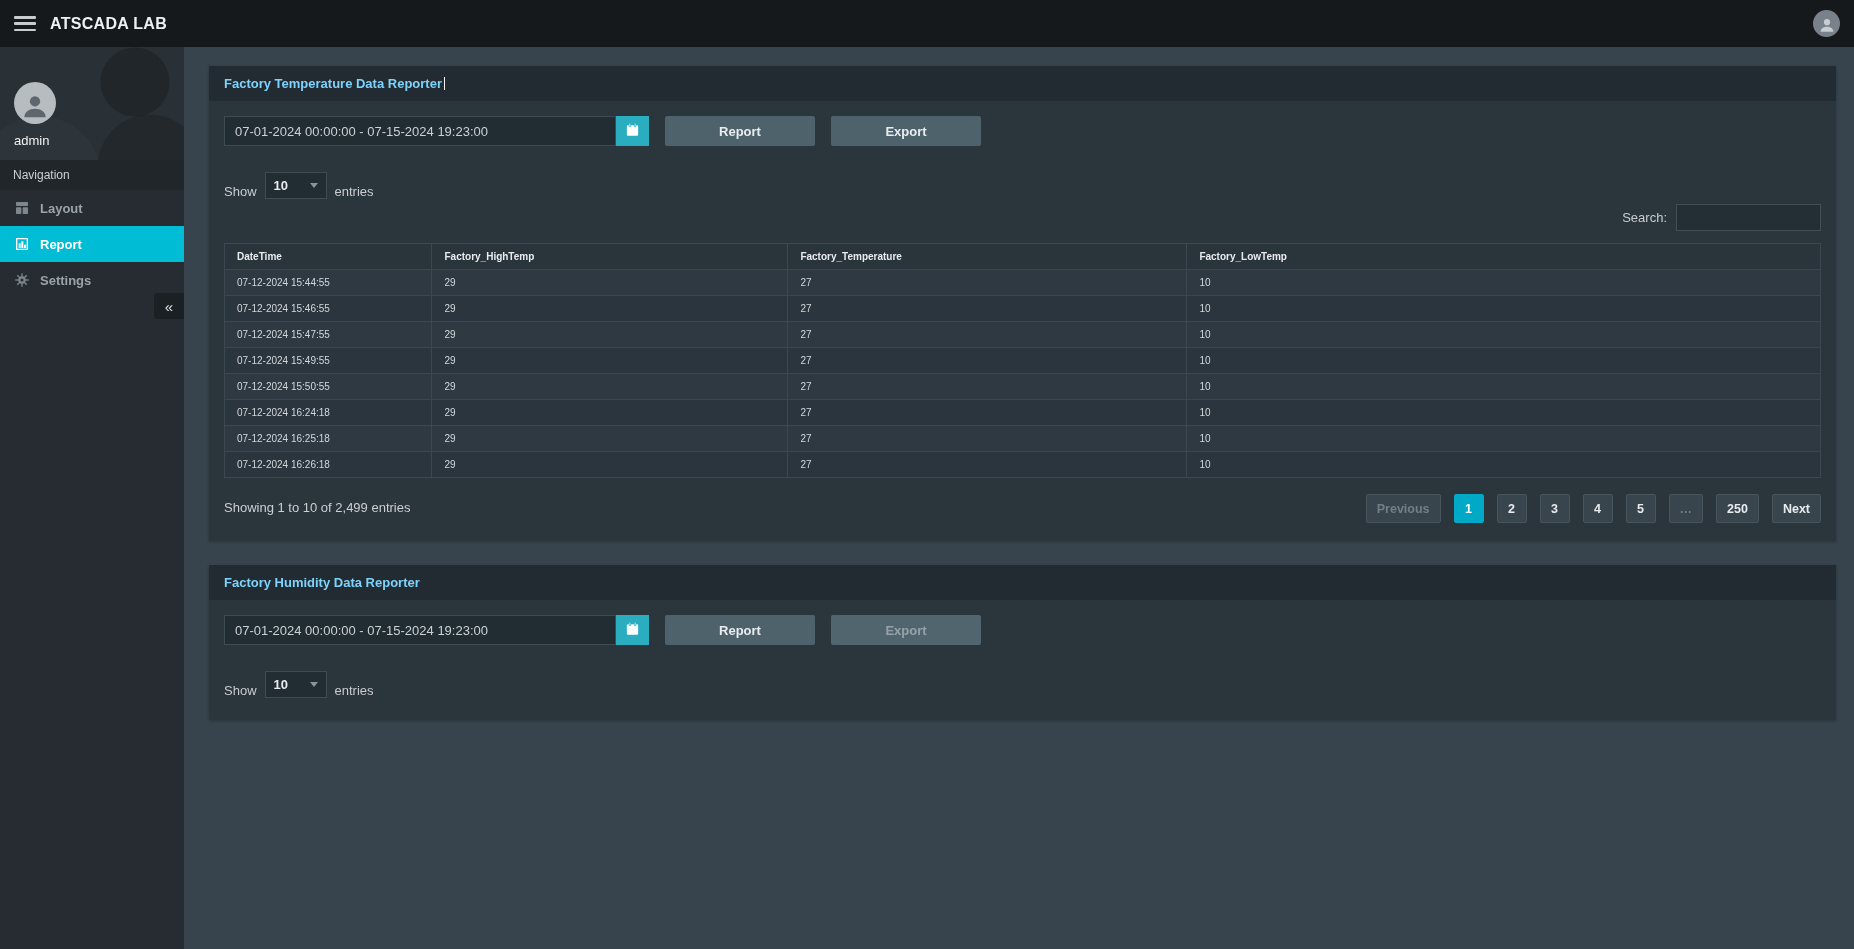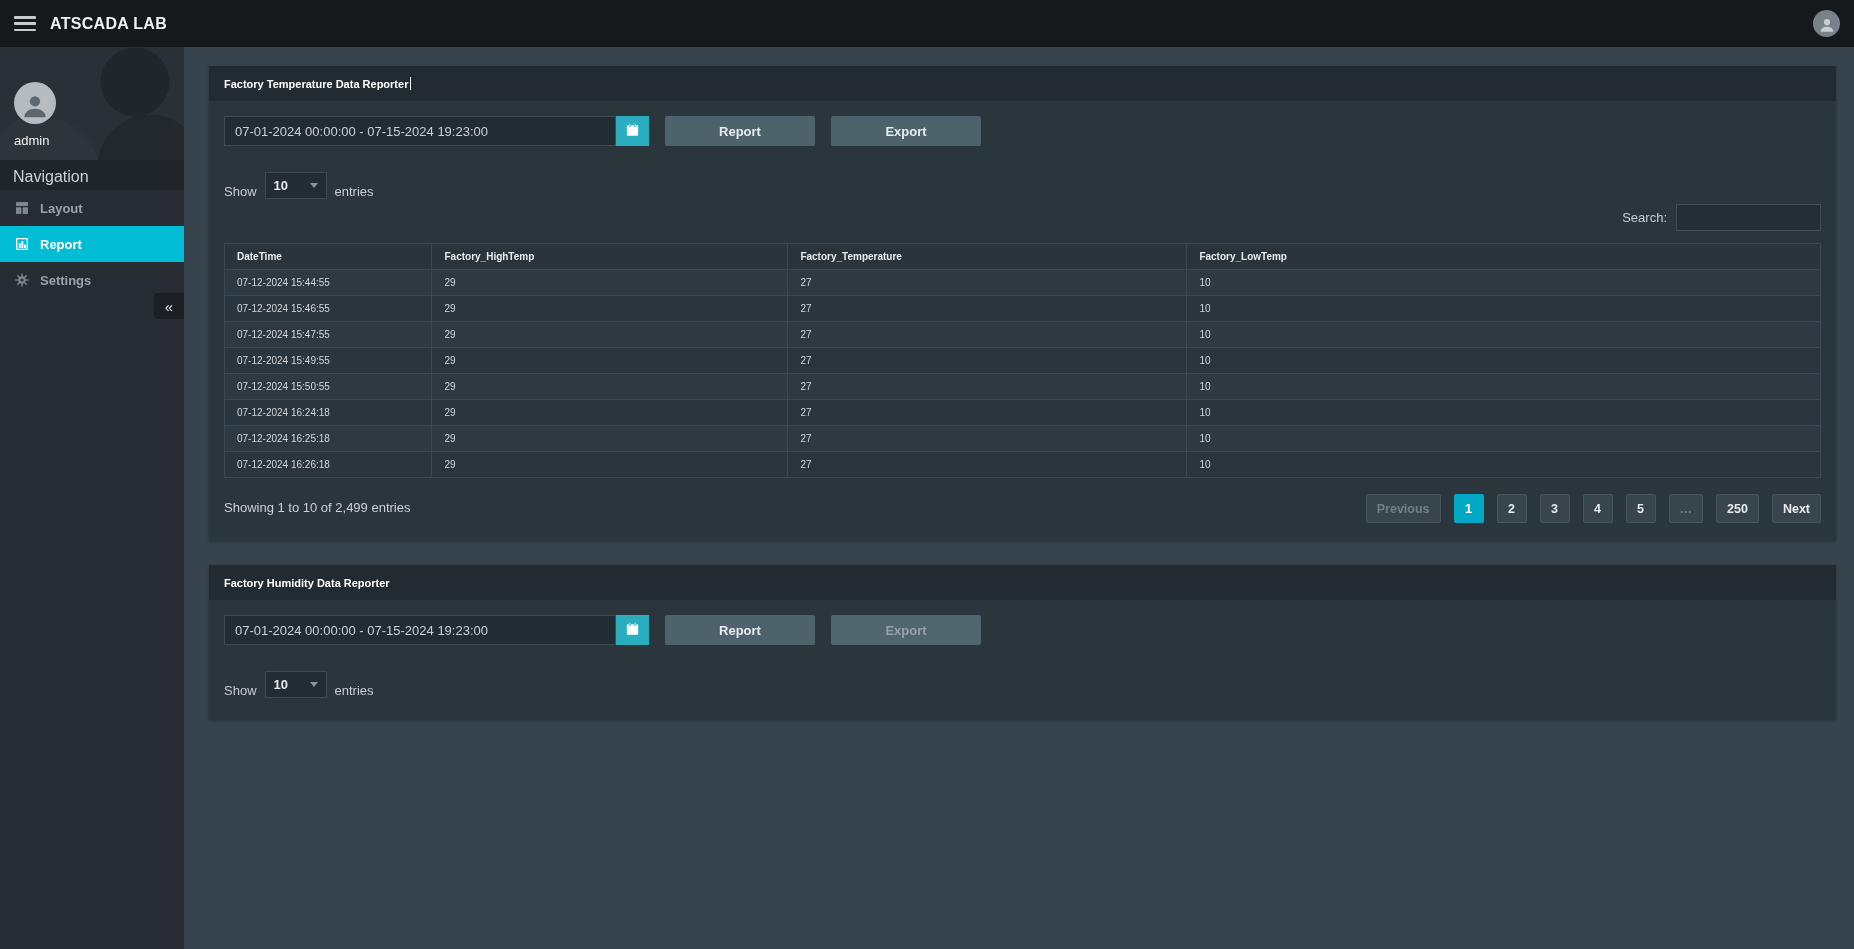--- a/index.html
+++ b/index.html
@@ -35,21 +35,21 @@
       radial-gradient(circle at 135px 35px, rgba(0,0,0,0.22) 0 34px, rgba(0,0,0,0) 35px),
       radial-gradient(circle at 150px 120px, rgba(0,0,0,0.18) 0 52px, rgba(0,0,0,0) 53px),
       radial-gradient(circle at 40px 130px, rgba(255,255,255,0.02) 0 60px, rgba(0,0,0,0) 61px),
       #2a3136;
     height: 113px;
   }
   .avatar-lg { width: 42px; height: 42px; border-radius: 50%; background: #b6bcc0; display: flex; align-items: center; justify-content: center; overflow: hidden; }
   .avatar-lg svg { width: 30px; height: 30px; fill: #5e676d; margin-top: 6px; }
   .user-name { margin-top: 9px; color: #f0f2f3; font-size: 13px; }
   .nav-section-label {
-    background: #20262a; color: #cdd1d4; font-size: 16px;
+    background: #20262a; color: #cdd1d4; font-size: 12px;
     padding: 8px 13px; height: 30px;
   }
   .nav-item {
     height: 36px; display: flex; align-items: center; gap: 10px;
     padding: 0 13px; color: #9aa3aa; font-size: 13px; font-weight: bold; cursor: pointer;
   }
   .nav-item .nav-icon { width: 17px; height: 17px; display: flex; align-items: center; justify-content: center; }
   .nav-item svg { width: 16px; height: 16px; fill: #7e878e; }
   .nav-item.active { background: #00bcd4; color: #ffffff; }
   .nav-item.active svg { fill: #ffffff; }
@@ -57,21 +57,21 @@
     position: absolute; right: 0; top: 246px; width: 30px; height: 26px;
     background: #1a2024; border: none; color: #dde1e3; font-size: 15px;
     border-radius: 4px 0 0 4px; cursor: pointer; display: flex; align-items: center; justify-content: center;
     font-family: "Liberation Sans", sans-serif;
   }
 
   
   .main { margin-left: 184px; padding: 66px 18px 0 25px; }
   .panel { background: #2b353c; margin-bottom: 24px; box-shadow: 0 1px 3px rgba(0,0,0,0.25); }
   .panel-header { background: #222b31; height: 35px; display: flex; align-items: center; padding: 0 15px; }
-  .panel-title { color: #ffffff; font-size: 11px; font-weight: bold; }
+  .panel-title { color: #7dd3fc; font-size: 13px; font-weight: bold; }
   .caret { display: inline-block; width: 1px; height: 13px; background: #f2f4f5; margin-left: 2px; vertical-align: -2px; }
   .panel-body { padding: 15px 15px 18px 15px; }
 
   .date-row { display: flex; align-items: flex-start; margin-bottom: 25px; }
   .date-group { display: flex; height: 30px; }
   .date-input {
     width: 392px; height: 30px; background: #222c33; border: 1px solid #3f4b53;
     color: #ccd1d5; font-size: 13px; padding: 0 10px; font-family: "Liberation Sans", sans-serif;
     outline: none;
   }

